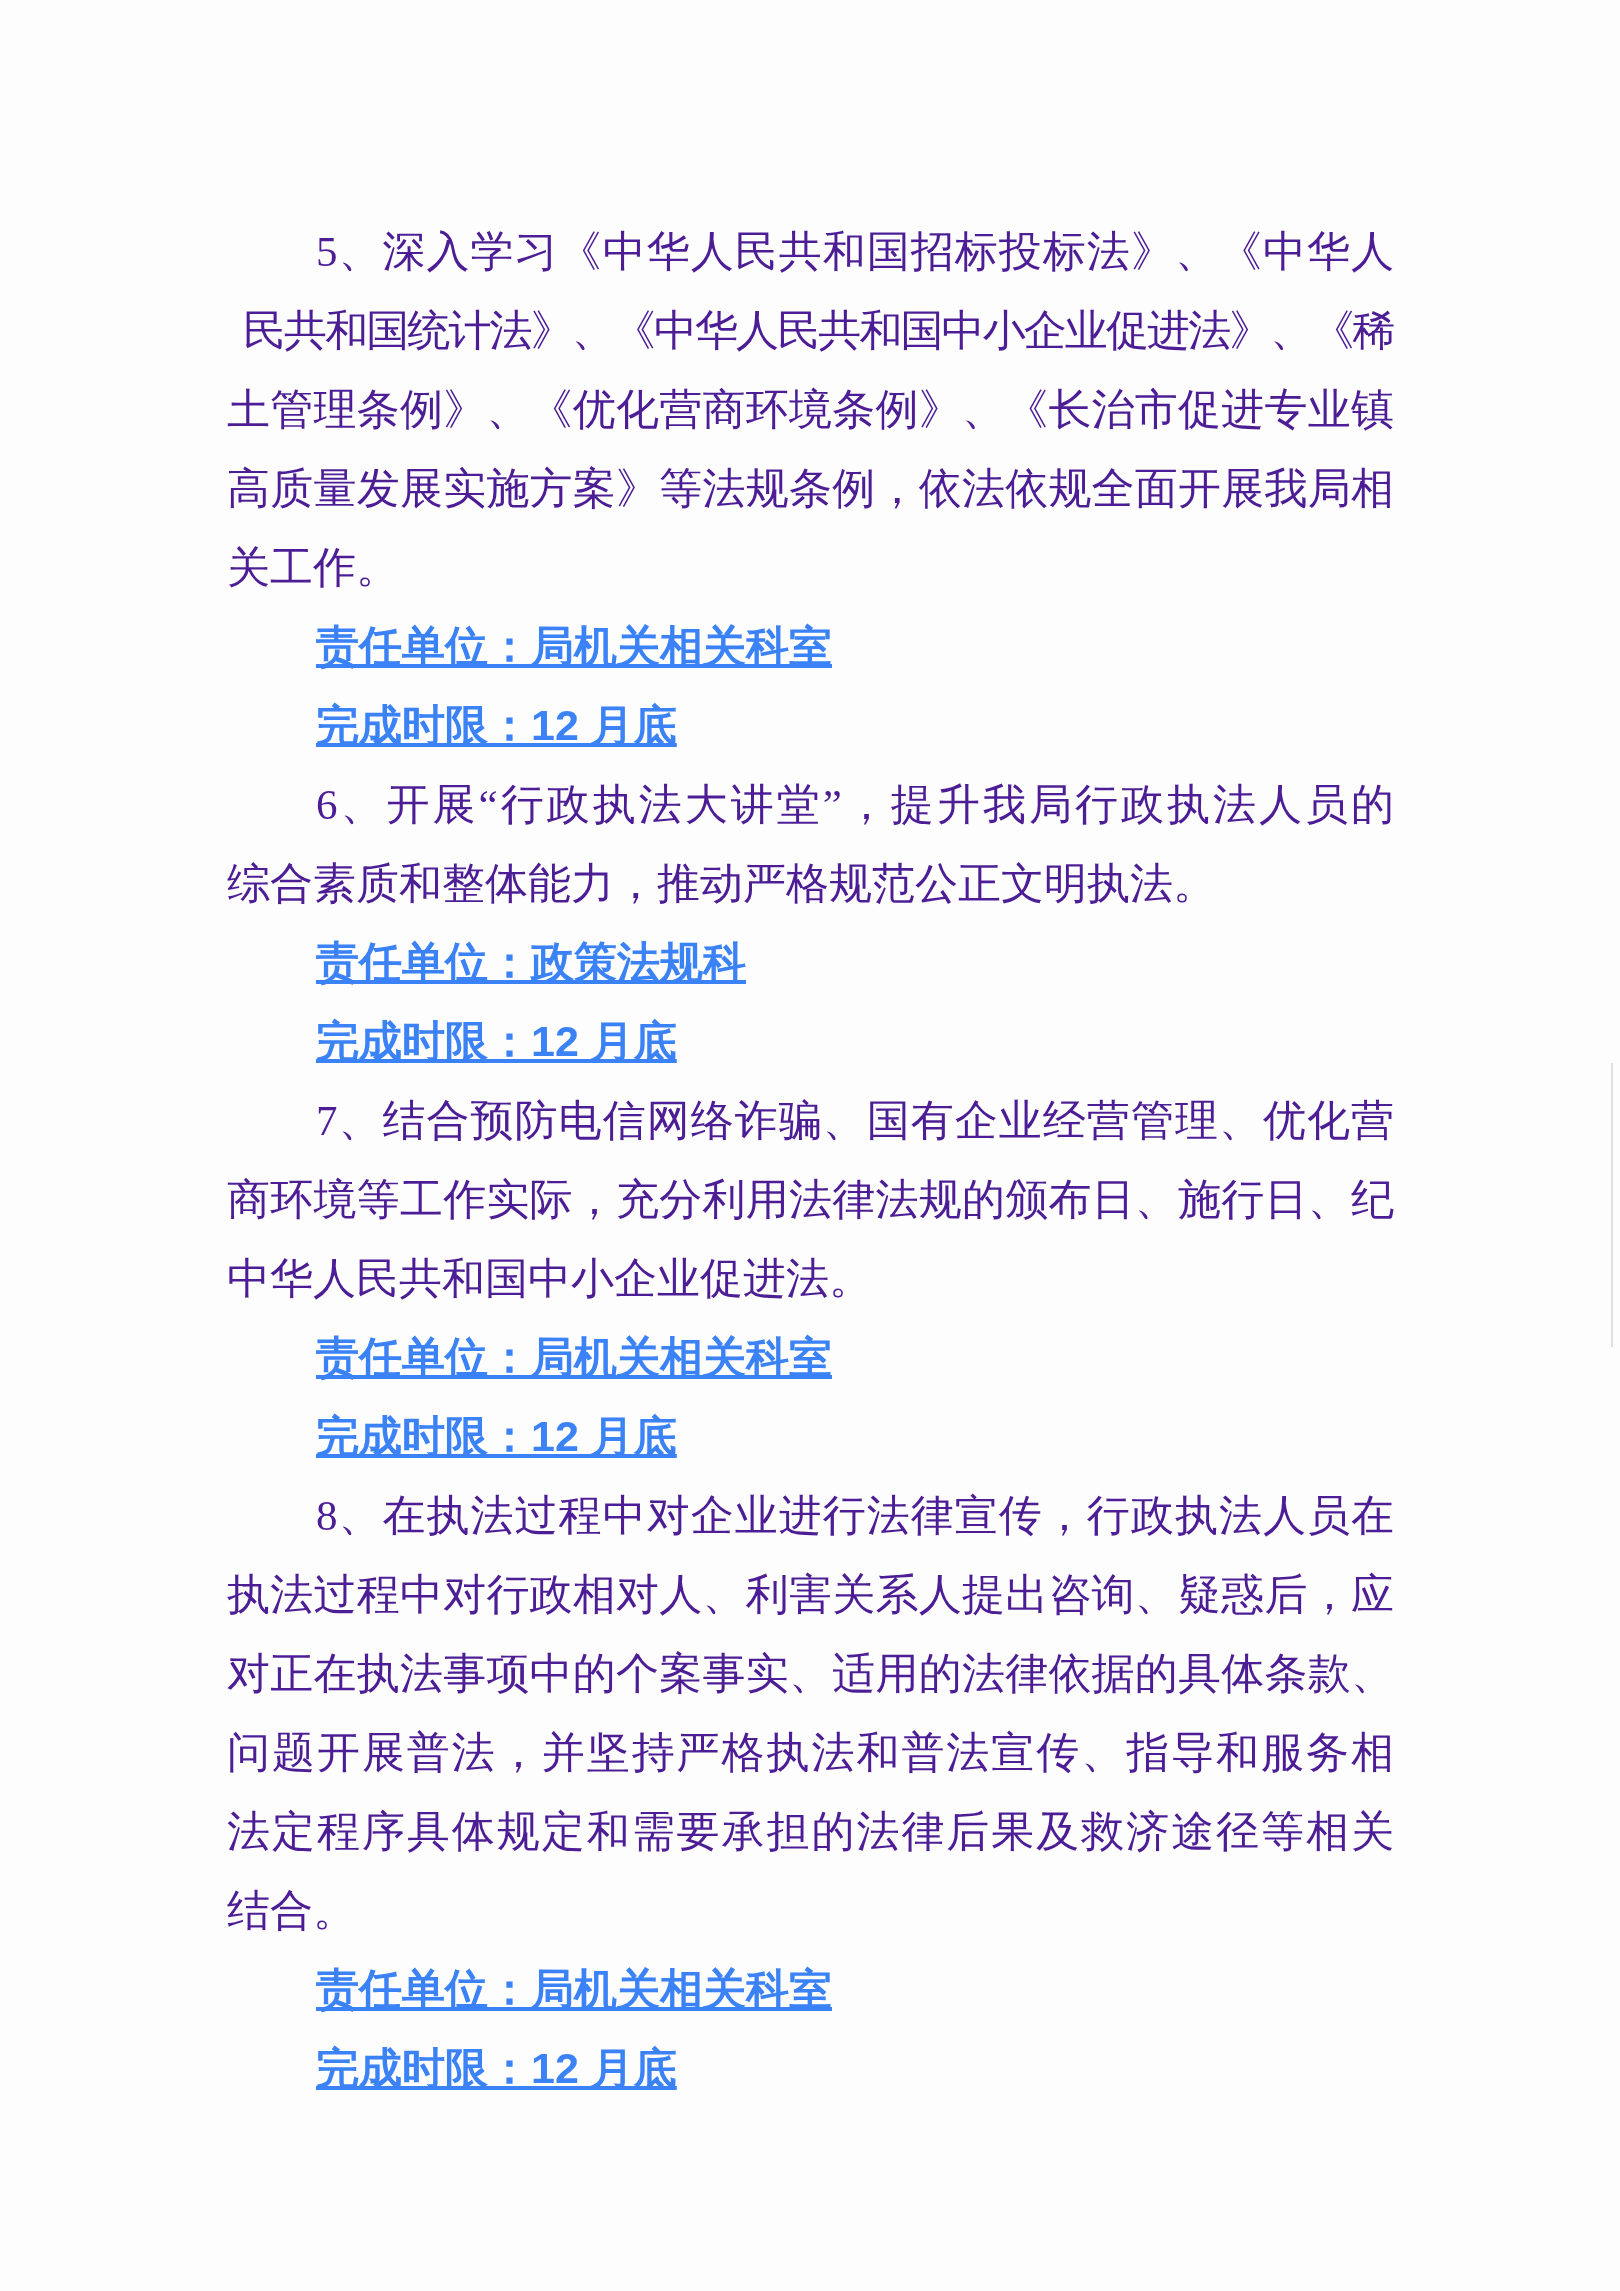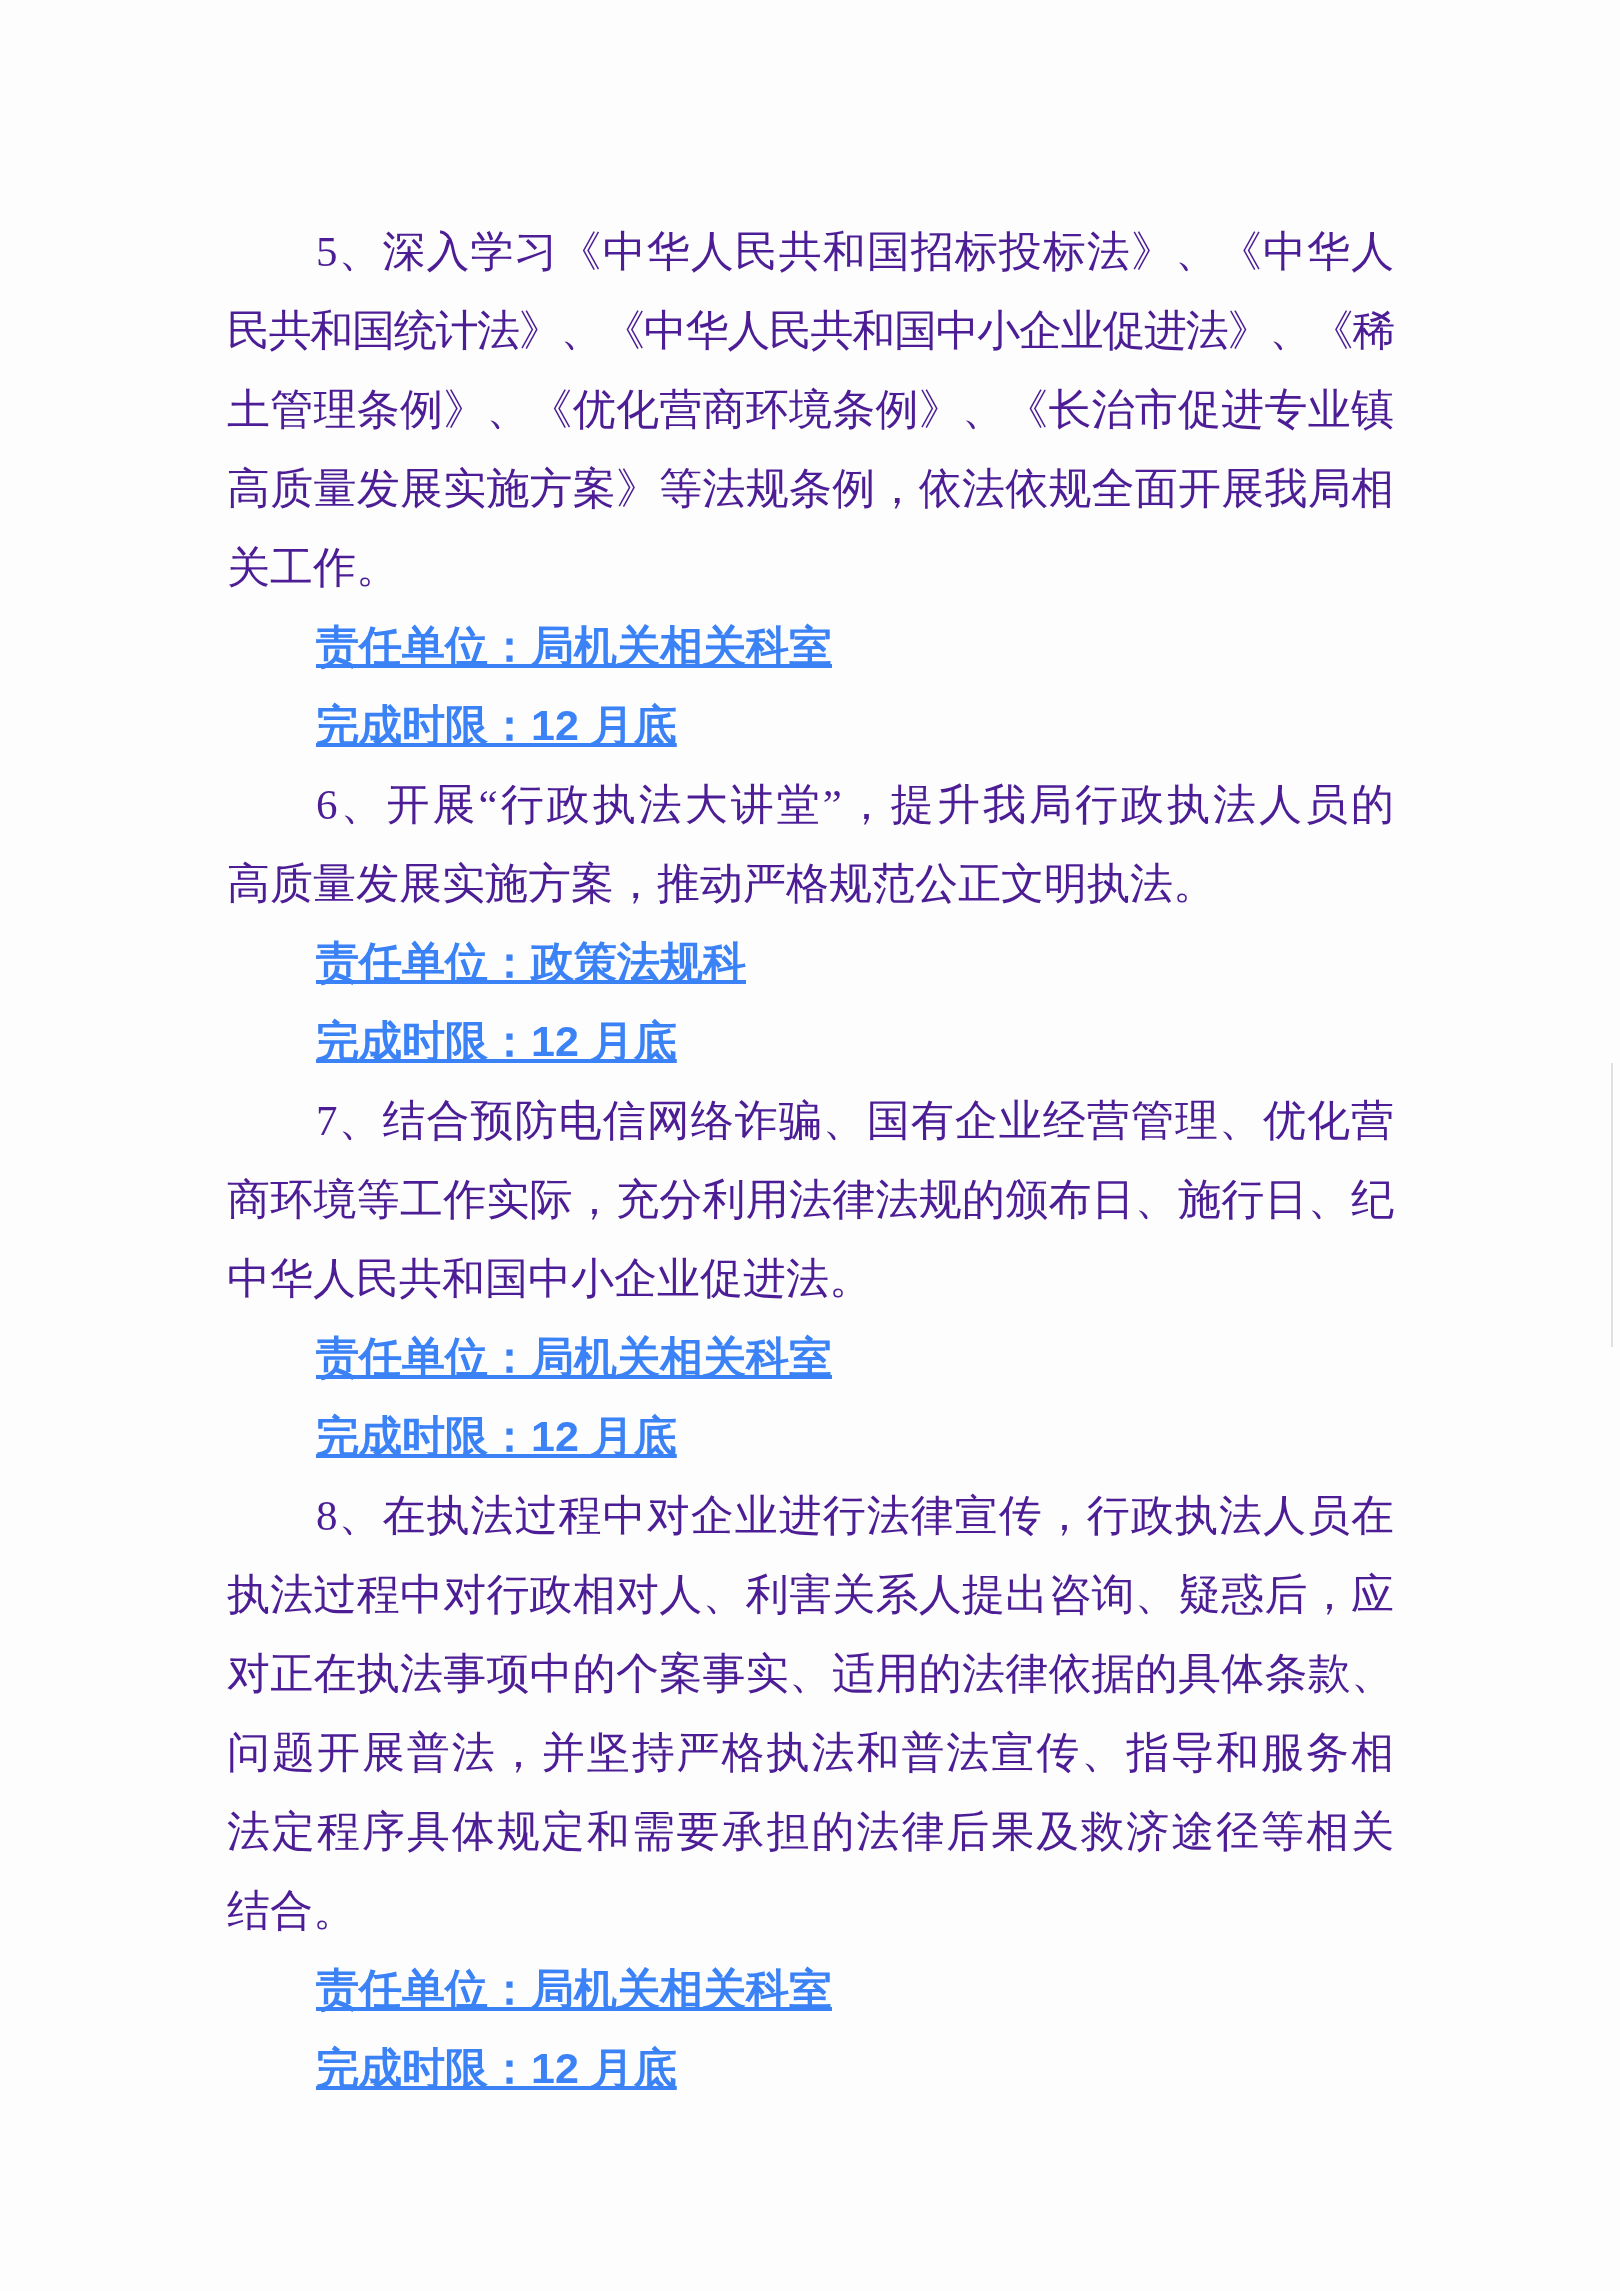--- a/index.html
+++ b/index.html
@@ -24,21 +24,21 @@
     color:#4c1d95;
     white-space:nowrap;
   }
   
   .line.fill{
     white-space:normal;
     text-align:justify;
     text-align-last:justify;
     letter-spacing:-1px;
   }
-  .line.tight{letter-spacing:-2.5px;}
+  .line.tight{letter-spacing:-2.5px;margin-left:16px;}
   
   .line.para{padding-left:89px;}
   .line.para.fill{width:1077px;}
   
   .line.bold{
     font-family:"Liberation Sans","DejaVu Sans",sans-serif;
     font-weight:700;
     color:#3b82f6;
     text-decoration:underline;
   }
@@ -63,21 +63,21 @@
 
     <div class="line para fill">5、深入学习《中华人民共和国招标投标法》、《中华人</div>
     <div class="line fill tight">民共和国统计法》、《中华人民共和国中小企业促进法》、《稀</div>
     <div class="line fill">土管理条例》、《优化营商环境条例》、《长治市促进专业镇</div>
     <div class="line fill">高质量发展实施方案》等法规条例，依法依规全面开展我局相</div>
     <div class="line">关工作。</div>
     <div class="line para bold">责任单位：局机关相关科室</div>
     <div class="line para bold">完成时限：12 月底</div>
 
     <div class="line para fill">6、开展“行政执法大讲堂”，提升我局行政执法人员的</div>
-    <div class="line">高质量发展实施方案，推动严格规范公正文明执法。</div>
+    <div class="line">综合素质和整体能力，推动严格规范公正文明执法。</div>
     <div class="line para bold">责任单位：政策法规科</div>
     <div class="line para bold">完成时限：12 月底</div>
 
     <div class="line para fill">7、结合预防电信网络诈骗、国有企业经营管理、优化营</div>
     <div class="line fill">商环境等工作实际，充分利用法律法规的颁布日、施行日、纪</div>
     <div class="line">中华人民共和国中小企业促进法。</div>
     <div class="line para bold">责任单位：局机关相关科室</div>
     <div class="line para bold">完成时限：12 月底</div>
 
     <div class="line para fill">8、在执法过程中对企业进行法律宣传，行政执法人员在</div>

